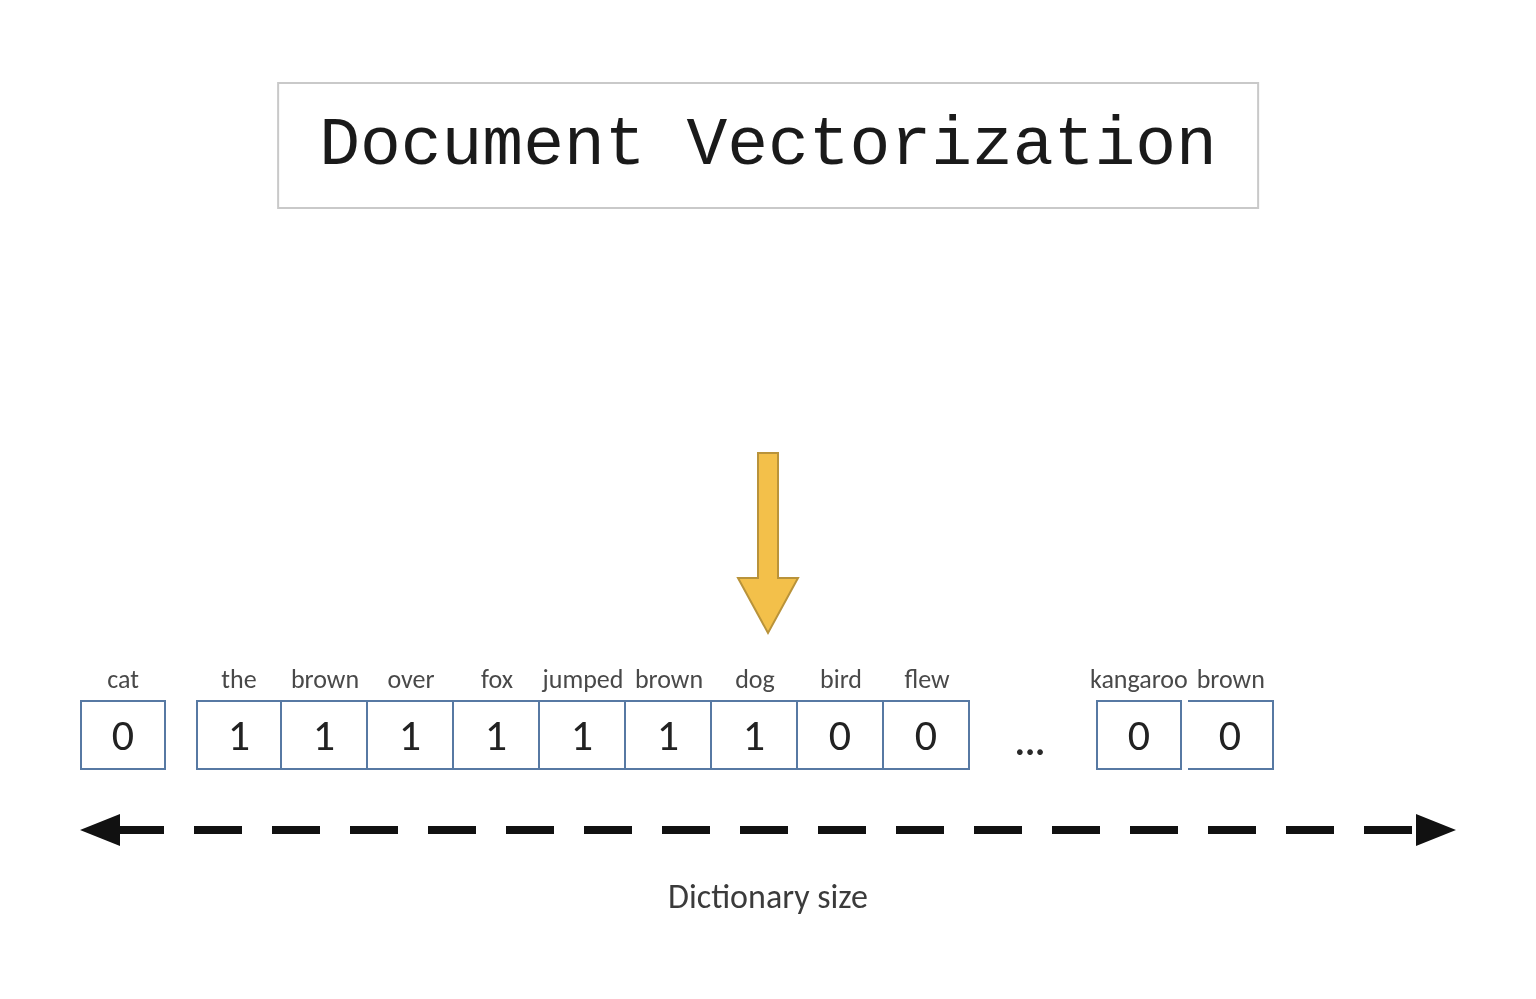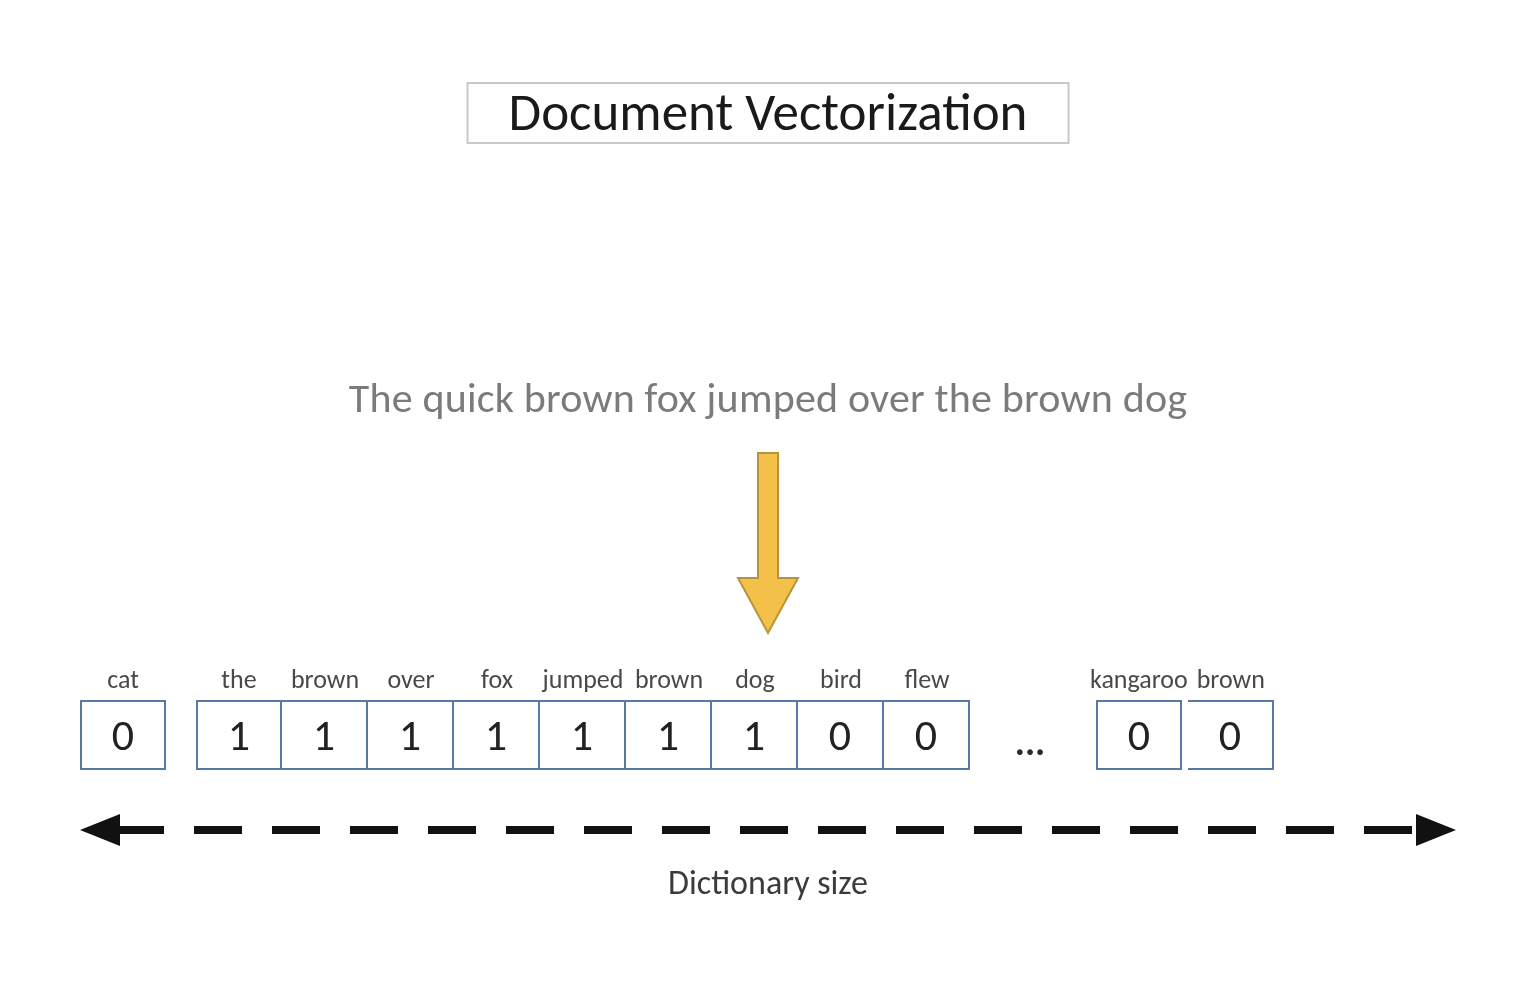--- a/index.html
+++ b/index.html
@@ -19,25 +19,26 @@
     height: 999px;
   }
 
   
   .title-box {
     position: absolute;
     top: 82px;
     left: 50%;
     transform: translateX(-50%);
     border: 2px solid #c9c9c9;
-    padding: 1px 40px;
-    font-size: 53px;
+    padding: 26px 40px;
+    font-size: 68px;
     line-height: 1.05;
     color: #1a1a1a;
     white-space: nowrap;
+    font-family: Liberation Mono, monospace;
   }
 
   
   .sentence {
     position: absolute;
     top: 372px;
     left: 50%;
     transform: translateX(-50%);
     font-size: 42px;
     color: #7b7b7b;
@@ -111,31 +112,30 @@
   .dict-wrap {
     position: absolute;
     top: 810px;
     left: 80px;
     right: 80px;
   }
   .dict-label {
     text-align: center;
     font-size: 34px;
     color: #3b3b3b;
-    margin-top: 8px;
+    margin-top: 22px;
   }
 </style>
 </head>
 <body>
 
 <div class="canvas">
 
   <div class="title-box">Document Vectorization</div>
 
-  <div class="sentence">The quick brown fox jumped over the brown dog</div>
 
   <div class="arrow-wrap">
     <svg width="70" height="190" viewBox="0 0 70 190">
       <path d="M25 5 L45 5 L45 130 L65 130 L35 185 L5 130 L25 130 Z" fill="#f3c04a" stroke="#b9933a" stroke-width="2"></path>
     </svg>
   </div>
 
   <div class="vector-block">
     <div class="row">
       <div class="row group1">

